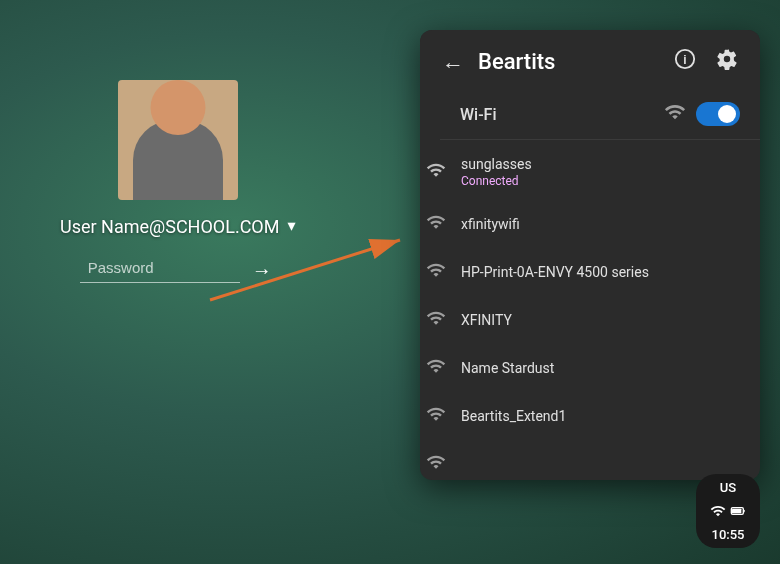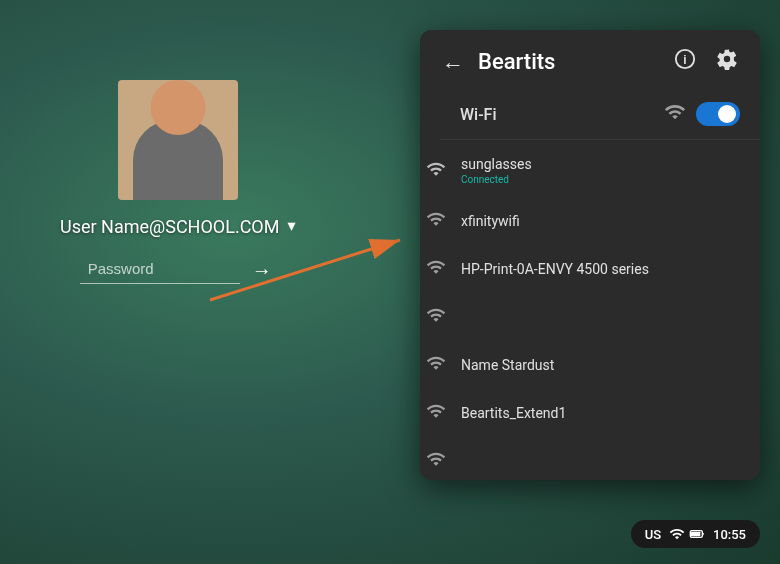--- a/index.html
+++ b/index.html
@@ -74,21 +74,21 @@
     }
 
     .chevron-down {
       color: white;
       font-size: 16px;
       cursor: pointer;
     }
 
     .password-row {
       display: flex;
-      align-items: center;
+      align-items: flex-start;
       gap: 8px;
     }
 
     .password-input {
       background: rgba(255,255,255,0.15);
       border: none;
       border-bottom: 1px solid rgba(255,255,255,0.6);
       color: white;
       font-size: 15px;
       padding: 6px 8px;
@@ -252,36 +252,37 @@
       flex: 1;
     }
 
     .network-name {
       color: #e0e0e0;
       font-size: 14px;
       font-weight: 400;
     }
 
     .network-status {
-      color: #14b8a6;
-      font-size: 10px;
+      color: #f0abfc;
+      font-size: 12px;
       margin-top: 2px;
     }
 
     
     .status-bar {
       position: absolute;
       bottom: 16px;
       right: 20px;
       background: #1a1a1a;
       border-radius: 20px;
       padding: 6px 14px;
       display: flex;
       align-items: center;
       gap: 8px;
+      flex-direction: column;
     }
 
     .status-text {
       color: white;
       font-size: 13px;
       font-weight: 500;
     }
 
     .status-icons {
       display: flex;
@@ -391,20 +392,23 @@
         <div class="network-name">HP-Print-0A-ENVY 4500 series</div>
       </div>
     </div>
 
     <div class="network-item">
       <span class="network-icon">
         <svg width="20" height="20" viewBox="0 0 24 24" fill="#9e9e9e">
           <path d="M1 9l2 2c5-5 13-5 18 0l2-2C16.93 2.93 7.08 2.93 1 9zm8 8l3 3 3-3a4.237 4.237 0 00-6 0zm-4-4l2 2a7 7 0 0110 0l2-2C15.14 9.14 8.87 9.14 5 13z"></path>
         </svg>
       </span>
+      <div class="network-info">
+        <div class="network-name">XFINITY</div>
+      </div>
     </div>
 
     <div class="network-item">
       <span class="network-icon">
         <svg width="20" height="20" viewBox="0 0 24 24" fill="#9e9e9e">
           <path d="M1 9l2 2c5-5 13-5 18 0l2-2C16.93 2.93 7.08 2.93 1 9zm8 8l3 3 3-3a4.237 4.237 0 00-6 0zm-4-4l2 2a7 7 0 0110 0l2-2C15.14 9.14 8.87 9.14 5 13z"></path>
         </svg>
       </span>
       <div class="network-info">
         <div class="network-name">Name Stardust</div>

